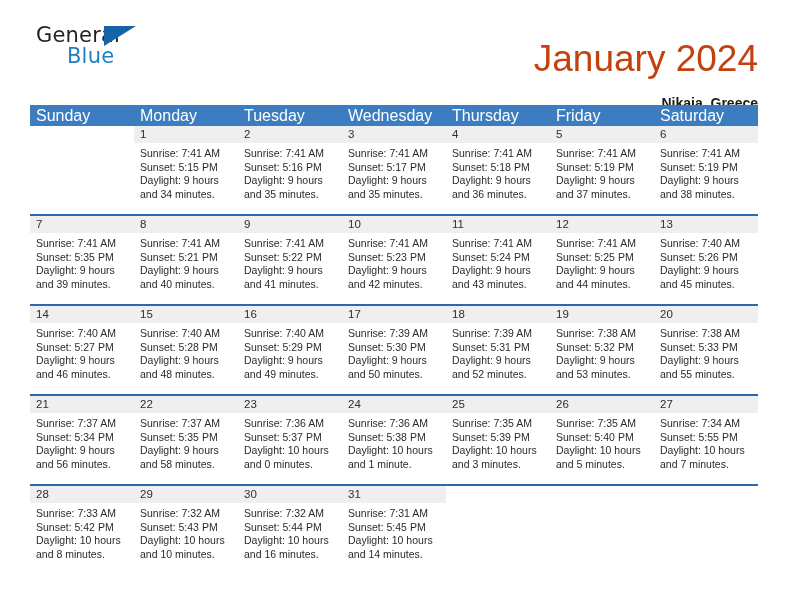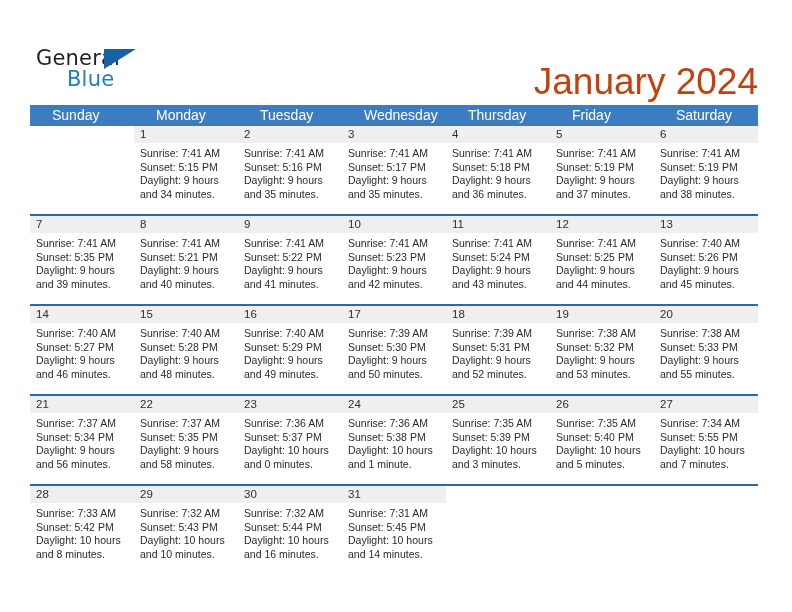--- a/index.html
+++ b/index.html
@@ -17,21 +17,21 @@
     position: relative;
     width: 792px;
     height: 612px;
     box-sizing: border-box;
   }
 
   
   .header {
     position: absolute;
     left: 30px;
-    top: 40px;
+    top: 17px;
     right: 34px;
     height: 68px;
   }
   .brand {
     position: absolute;
     left: 6px;
     top: 6px;
     width: 200px;
     height: 56px;
   }
@@ -95,23 +95,23 @@
     width: 728px;
   }
   .weekday-row {
     display: flex;
     background: #3b7dc0;
     height: 21px;
   }
   .weekday {
     flex: 1 1 0;
     color: #ffffff;
-    font-size: 14px;
+    font-size: 16px;
     line-height: 21px;
-    padding-left: 22px;
+    padding-left: 6px;
     box-sizing: border-box;
     white-space: nowrap;
     overflow: hidden;
   }
   .week-row {
     display: flex;
     height: 90px;
     border-bottom: 2px solid #2a69ab;
     box-sizing: border-box;
   }

